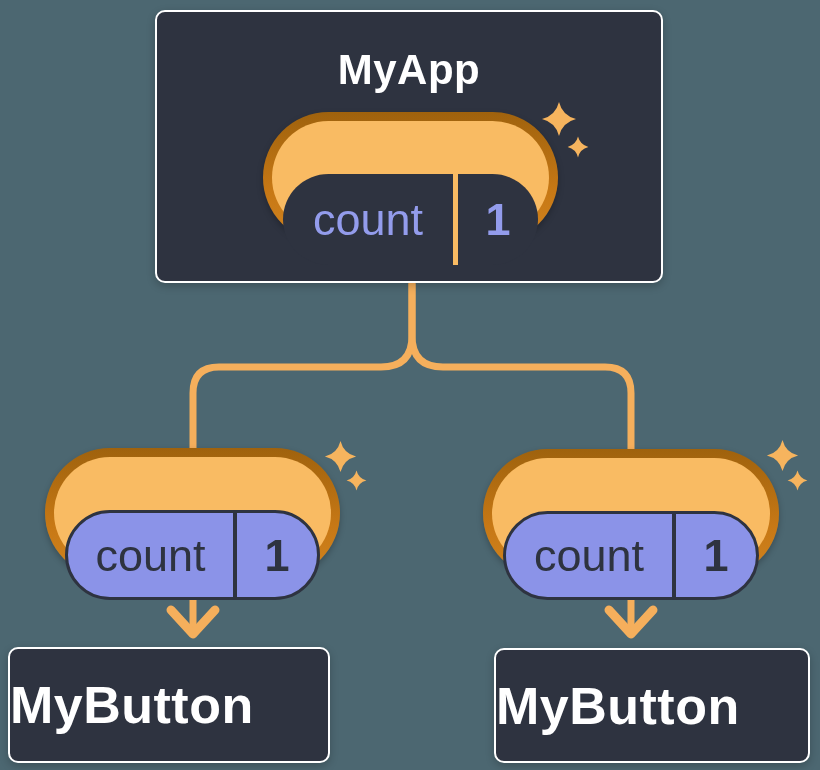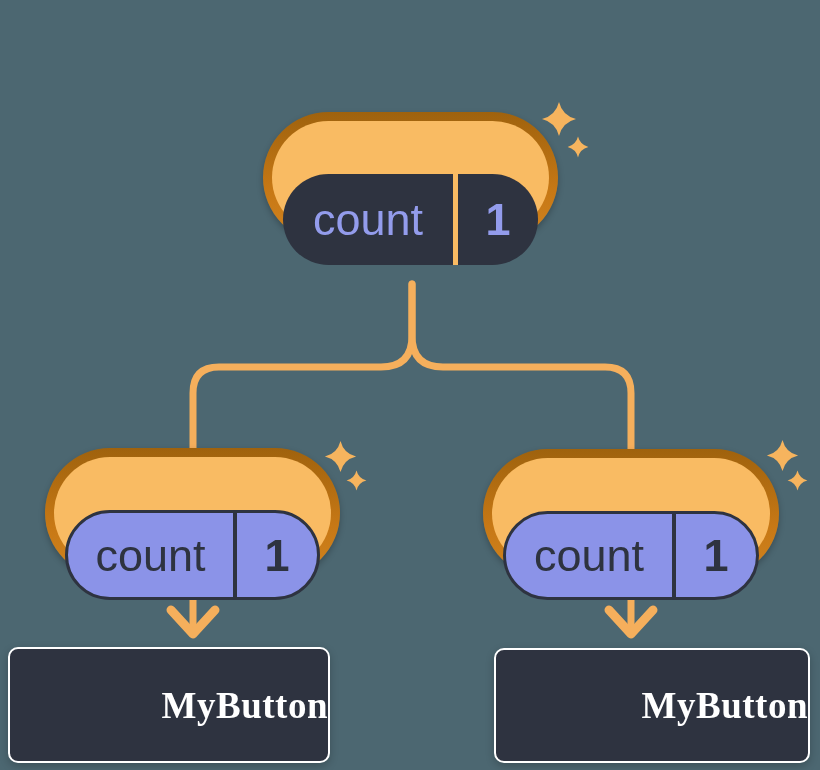--- a/index.html
+++ b/index.html
@@ -44,24 +44,23 @@
   .node-root { left:155px; top:10px; width:508px; height:273px; }
   .node-title {
     text-align:center;
     margin-top:34px;
     font-size:42px;
     font-weight:700;
     color: var(--node-text);
     letter-spacing:.5px;
   }
   .node-leaf {
-    display:flex; align-items:center; justify-content:flex-end;
-    font-size:37px; font-weight:700; color:var(--node-text);
+    display:flex; align-items:center; justify-content:flex-start;
+    font-size:52px; font-weight:700; color:var(--node-text);
     letter-spacing:.5px;
-    font-family:Liberation Serif, serif;
   }
   .node-leaf-left  { left:8px;   top:647px; width:322px; height:116px; }
   .node-leaf-right { left:494px; top:648px; width:316px; height:115px; }
 
   .pill {
     position:absolute;
     border-radius:999px;
     padding:9px;
     background: linear-gradient(180deg, #9F620D 0%, var(--ring-outer-dark) 60%, #D0831F 100%);
     box-shadow:0 3px 6px rgba(0,0,0,.25);
@@ -110,20 +109,23 @@
 
   <svg class="connectors" width="820" height="770" viewBox="0 0 820 770">
     <path class="line" d="M412,284 L412,336 Q412,367 381,367 L219,367 Q193,367 193,393 L193,455"></path>
     <path class="line" d="M412,284 L412,336 Q412,367 443,367 L605,367 Q631,367 631,393 L631,455"></path>
     <path class="line" d="M193,560 L193,630"></path>
     <path class="line thick" d="M171,610 L193,634 L215,610"></path>
     <path class="line" d="M631,560 L631,630"></path>
     <path class="line thick" d="M609,610 L631,634 L653,610"></path>
   </svg>
 
+  <div class="node node-root">
+    <div class="node-title">MyApp</div>
+  </div>
 
   <div class="pill pill-top">
     <div class="pill-mid">
       <div class="pill-core dark">
         <div class="cell label">count</div>
         <div class="pill-divider"></div>
         <div class="cell value">1</div>
       </div>
     </div>
   </div>

